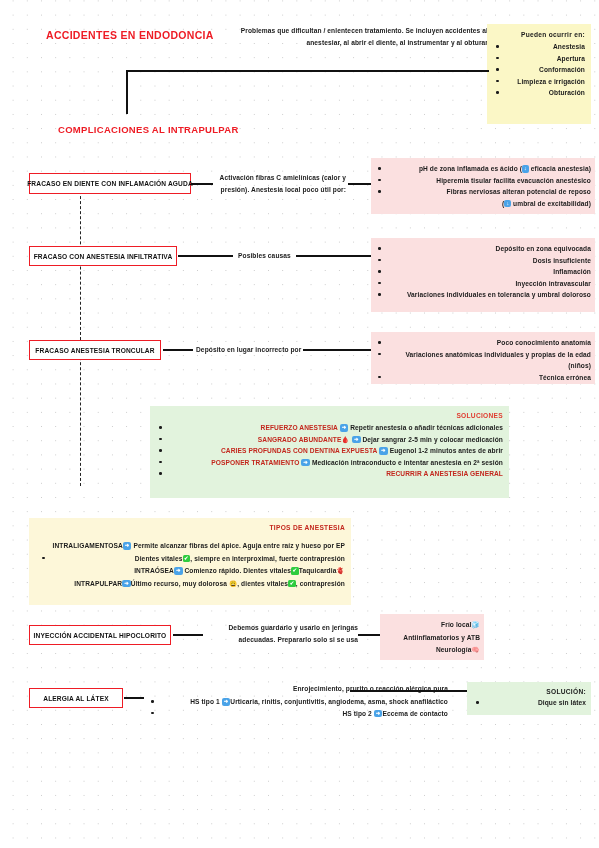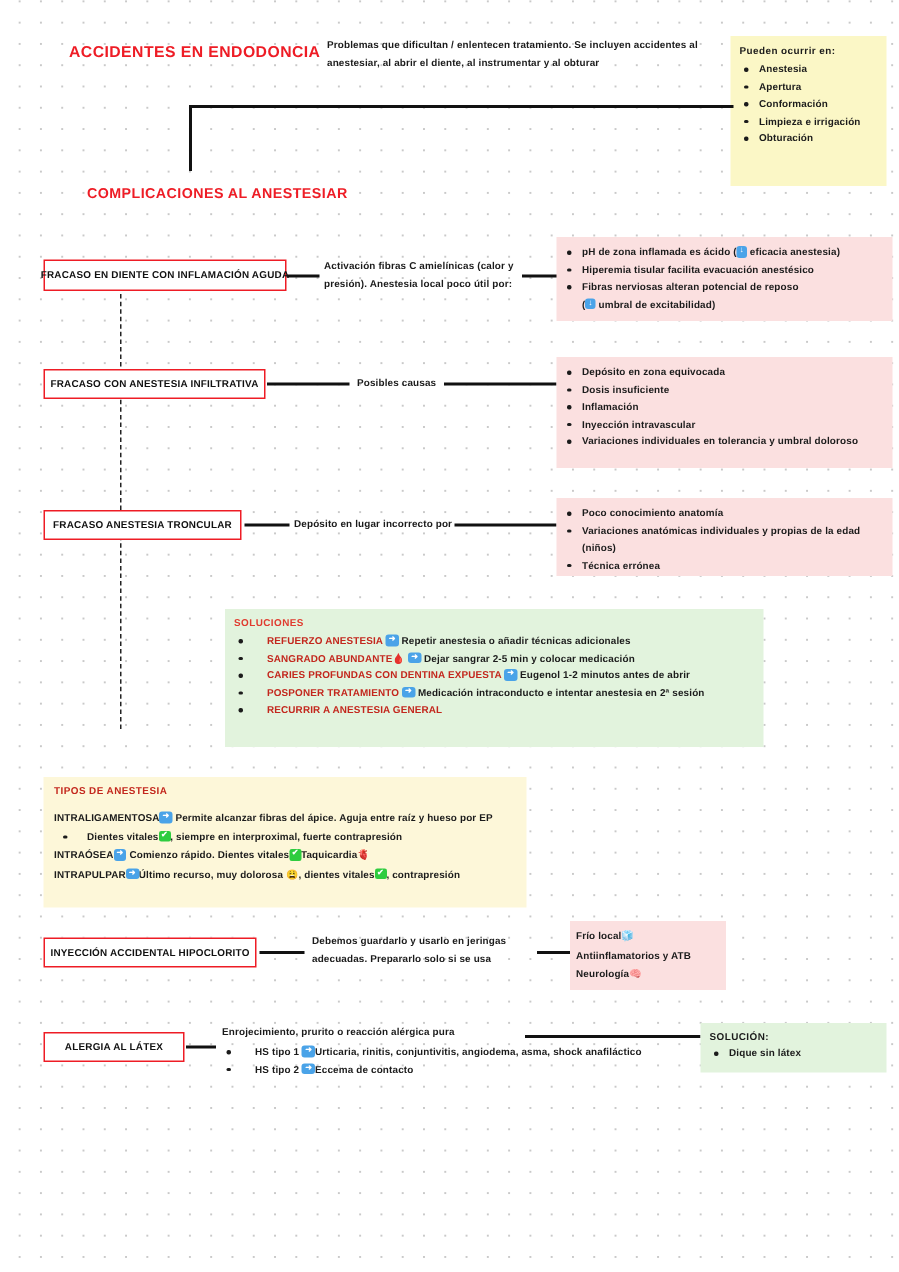--- a/index.html
+++ b/index.html
@@ -11,21 +11,21 @@
     overflow:hidden;
   }
   
   #page{
     position:absolute;inset:0;
     background-color:#ffffff;
     background-image:radial-gradient(circle, #c9c9c9 0.6px, transparent 0.7px);
     background-size:14.2px 14.2px;
     background-position:6px 8px;
   }
-  .abs{position:absolute;}
+  .abs{position:absolute;text-align:right;}
   
   .title-red{
     color:#ee1c25;
     font-weight:bold;
     letter-spacing:.3px;
     font-size:10.5px;
     white-space:nowrap;
   }
   .body-txt{
     color:#1b1b1b;
@@ -135,21 +135,21 @@
       <li>Apertura</li>
       <li>Conformación</li>
       <li>Limpieza e irrigación</li>
       <li>Obturación</li>
     </ul>
   </div>
 
   <div class="abs hline" style="left:126px;top:70px;width:363px;"></div>
   <div class="abs vline" style="left:126px;top:70px;height:44px;"></div>
 
-  <div class="abs title-red" style="left:58px;top:124px;font-size:9.5px;">COMPLICACIONES AL ANESTESIAR</div>
+  <div class="abs title-red" style="left:58px;top:124px;font-size:9.5px;">COMPLICACIONES AL INTRAPULPAR</div>
 
   <div class="abs dash" style="left:80px;top:186px;height:300px;"></div>
 
   <div class="abs redbox" style="left:29px;top:173px;width:162px;height:21px;">
     <span>FRACASO EN DIENTE CON INFLAMACIÓN AGUDA</span>
   </div>
   <div class="abs hline" style="left:191px;top:183px;width:22px;"></div>
   <div class="abs body-txt" style="left:216px;top:172px;width:130px;">Activación fibras C amielínicas (calor y presión). Anestesia local poco útil por:</div>
   <div class="abs hline" style="left:348px;top:183px;width:33px;"></div>
 

